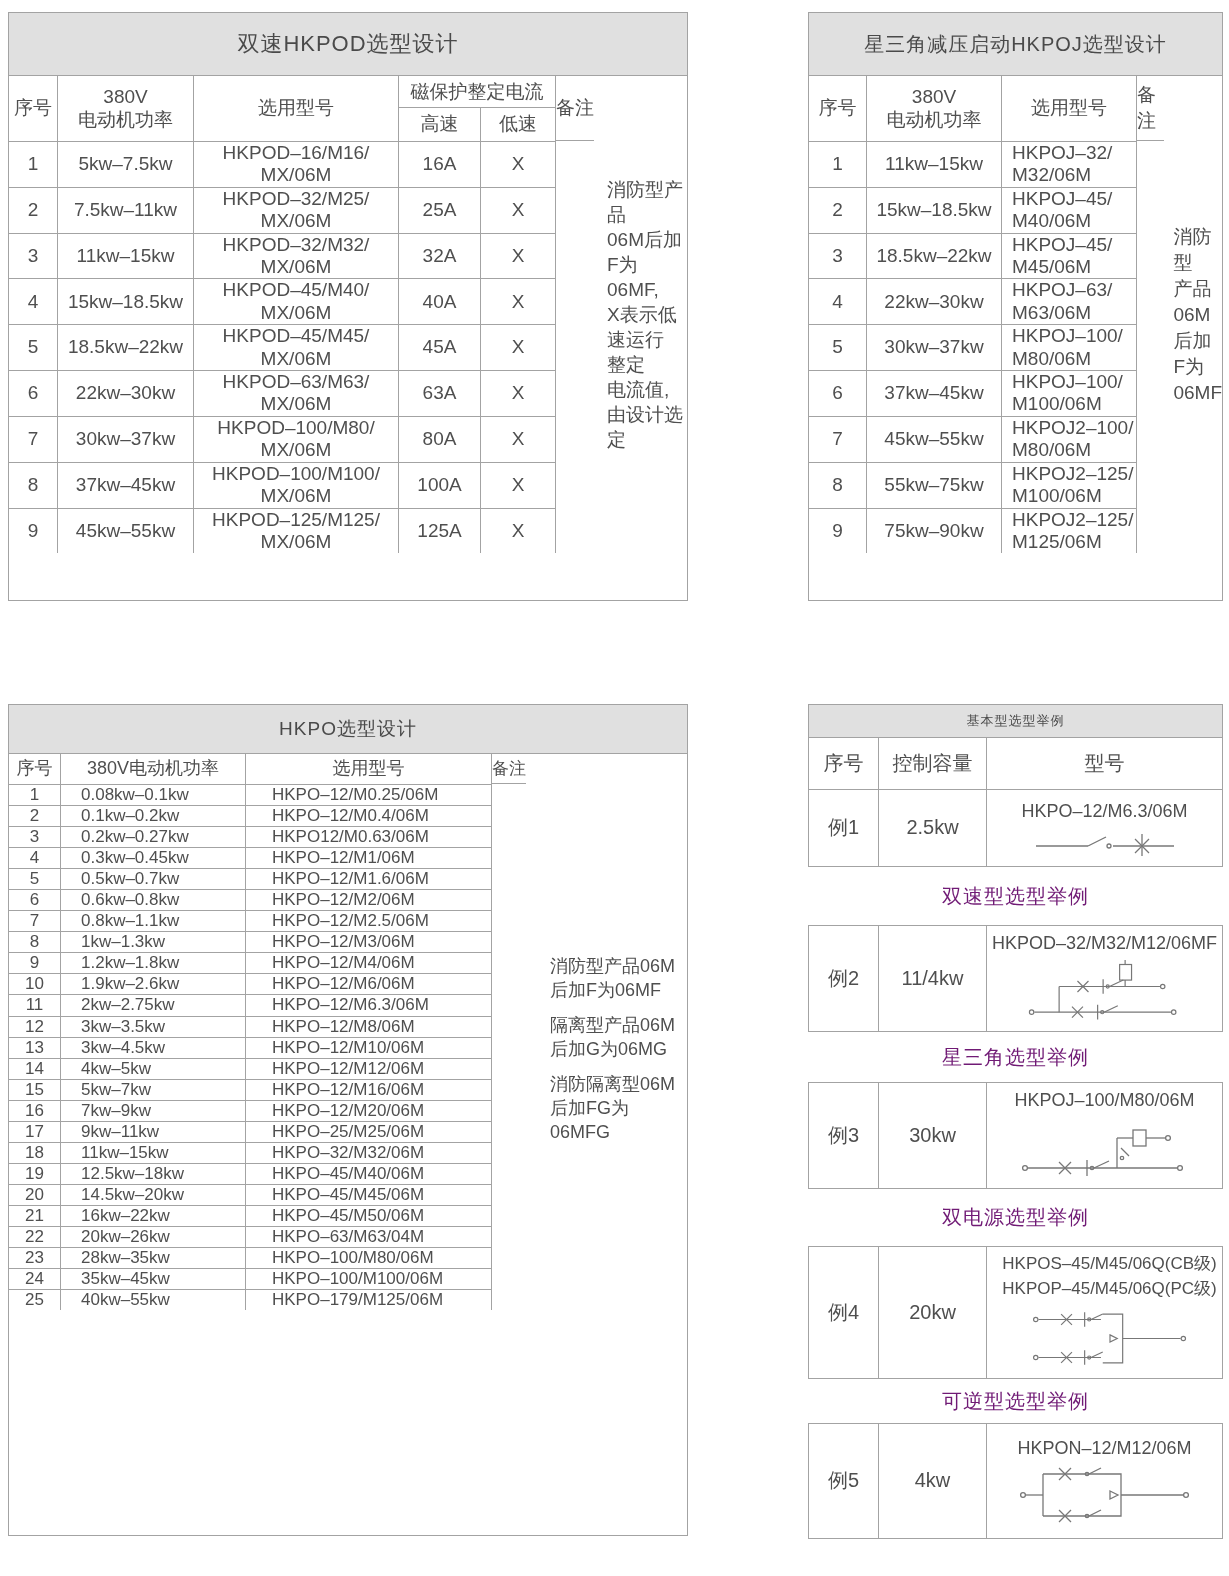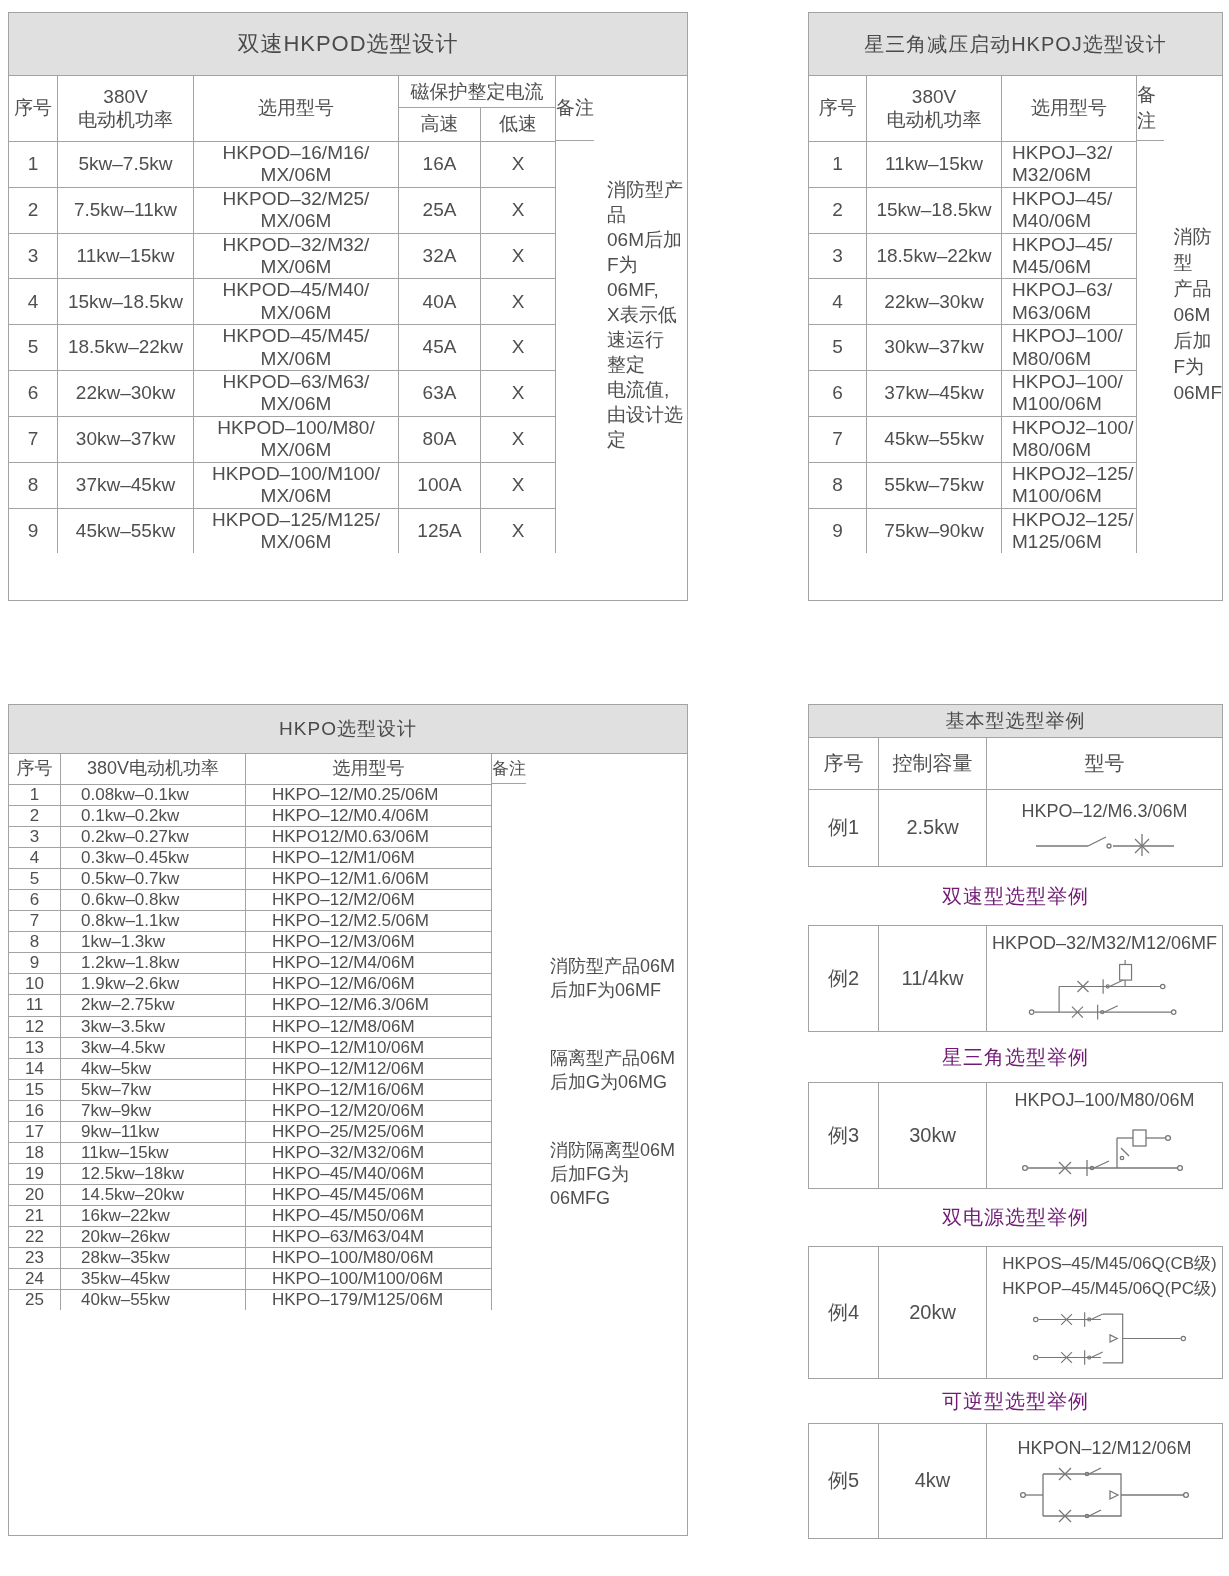--- a/index.html
+++ b/index.html
@@ -47,25 +47,25 @@
   .t2 .remarkhdr{height:65px}
   .t2 .remarkbody{padding-left:9px;line-height:26px}
 
   
   .t3{left:8px;top:704px;width:680px;height:832px;font-size:17px}
   .t3 .titlebar{height:49px;font-size:19px}
   .t3 .hdr-row{height:30px;font-size:18px}
   .t3 .w-no{width:52px}.t3 .w-pow{width:185px}.t3 .w-mod{width:246px}
   .t3 .remarkhdr{height:30px}
   .t3 .remarkbody{justify-content:flex-start;padding-top:200px;padding-left:24px;
-                  font-size:18px;line-height:24px;gap:44px}
+                  font-size:18px;line-height:24px;gap:11px}
 
   
   .t4{position:absolute;left:808px;top:704px;width:415px}
-  .t4 .titlebar{height:34px;font-size:19px;border:1px solid #a3a3a3}
+  .t4 .titlebar{height:34px;font-size:13px;border:1px solid #a3a3a3}
   .xhdr,.xrow{display:flex;border-left:1px solid #a3a3a3;border-right:1px solid #a3a3a3;
               border-bottom:1px solid #a3a3a3;background:#fff}
   .xhdr{height:52px;font-size:19px}
   .xcap{display:flex;align-items:center;justify-content:center;font-size:20px;
         border-bottom:1px solid #a3a3a3;color:#701a75;letter-spacing:1px}
   .t4 .w-no{width:70px}.t4 .w-cap{width:108px}
   .t4 .w-model{flex:1;border-right:none;flex-direction:column;gap:3px;padding:6px 4px}
   .t4 .cell{font-size:20px}
   .t4 .model-line{font-size:18px;line-height:22px;color:#4f4f4f}
   .t4 .models-left{align-items:center;padding-left:14px}

